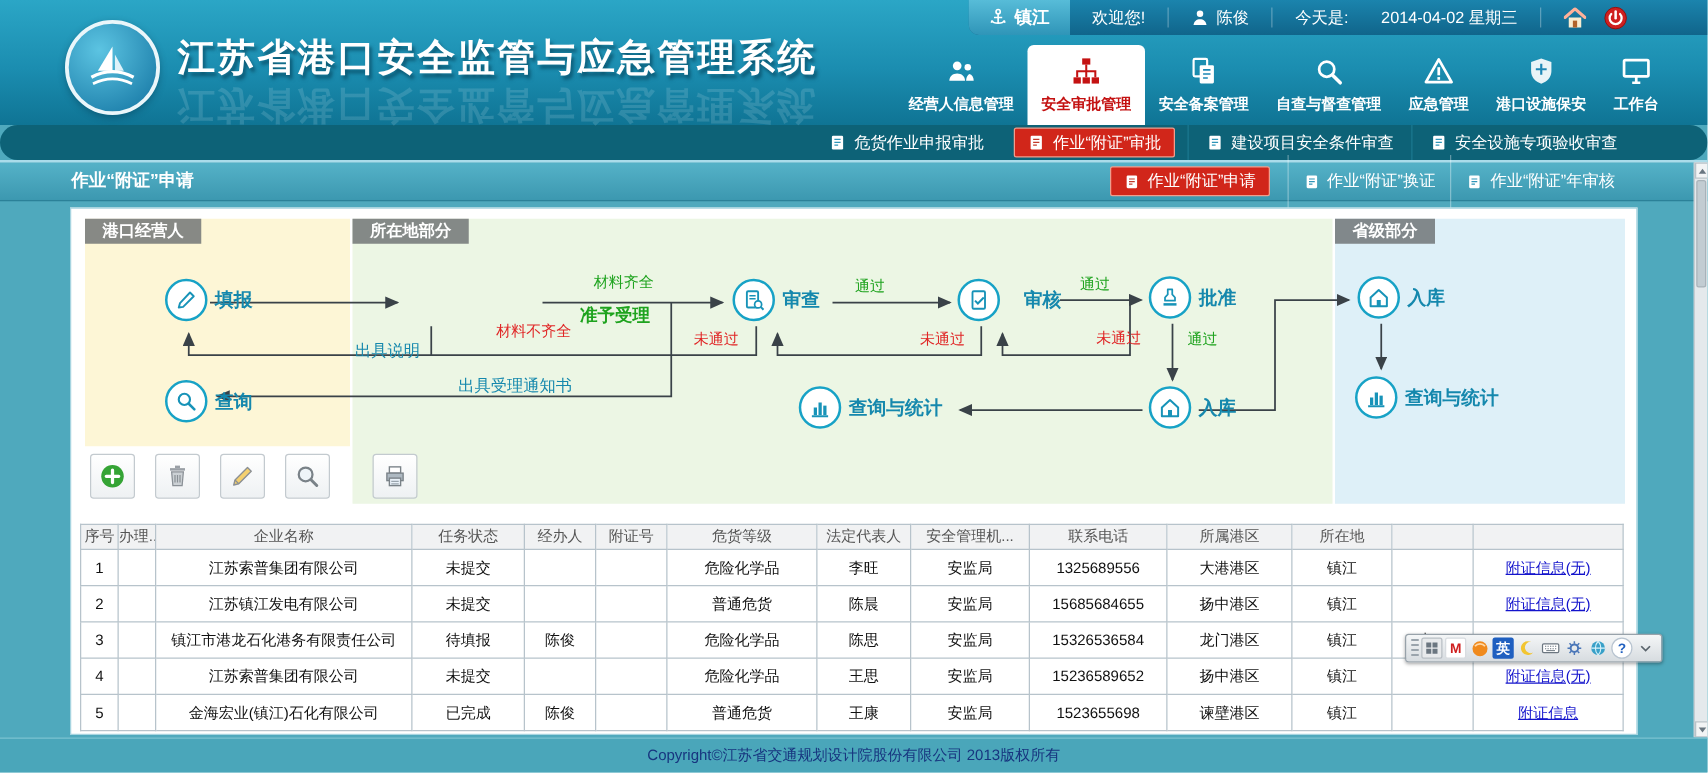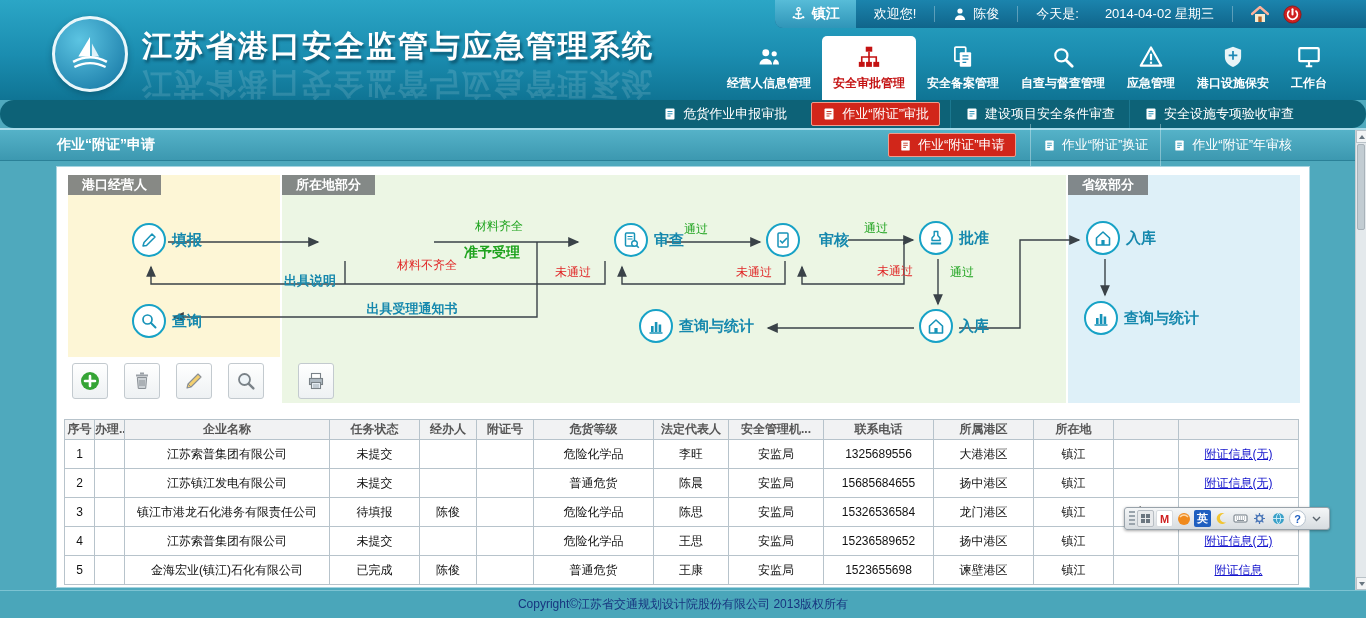--- a/index.html
+++ b/index.html
@@ -63,30 +63,30 @@
   .wires { position:absolute; left:0; top:0; }
 
   .node { position:absolute; display:flex; align-items:center; gap:6px; }
   .circ { width:34px; height:34px; background:#fff; border:2px solid #17a2c6; border-radius:50%;
           display:flex; align-items:center; justify-content:center; color:#1793b8; flex:0 0 auto; }
   .nlabel { font-size:15px; font-weight:bold; color:#1588ad; white-space:nowrap; }
 
   .elabel { position:absolute; transform:translate(-50%,-50%); font-size:12px; white-space:nowrap; }
   .lgreen { color:#1ea31e; }
   .lred { color:#e02626; }
-  .lteal { color:#1588ad; font-weight:bold; font-size:13px; }
+  .lteal { color:#1588ad; font-weight:normal; font-size:13px; }
   .laccept { color:#1ea31e; font-weight:bold; font-size:14px; }
 
   .tools { position:absolute; left:10px; top:192px; display:flex; gap:16px; }
   .tbtn { width:36px; height:36px; background:linear-gradient(180deg,#ffffff,#eef1f3); border:1px solid #c3cacf;
           border-radius:3px; display:flex; align-items:center; justify-content:center; cursor:pointer; }
   .tbtn.sep { margin-left:18px; }
 
   table.records { margin:12px 0 0 2px; width:1234px; border-collapse:collapse; table-layout:fixed; font-size:12px; }
-  .records th { border:1px solid #b7c3cb; background:#f1f2f3; color:#555; font-weight:bold; height:20px;
+  .records th { border:1px solid #b7c3cb; background:#f1f2f3; color:#555; font-weight:normal; height:20px;
                 overflow:hidden; white-space:nowrap; }
   .records td { border:1px solid #b7c3cb; height:29px; text-align:center; color:#111; overflow:hidden; white-space:nowrap; }
   .records a { color:#1414cc; text-decoration:underline;text-align:center; }
 
   .footer { position:absolute; left:0; bottom:0; width:1366px; height:28px; background:#4aa6ba;
             border-top:1px solid #7cc3d2; text-align:center; line-height:27px; font-size:12px; color:#17357f; }
 
   
   .scrollbar { position:absolute; right:0; top:130px; width:11px; height:460px; background:#e4e9ec; border-left:1px solid #c6cdd2; }
   .sb-btn { position:absolute; left:0; width:11px; height:13px; background:#f2f4f5; border:1px solid #b9c2c8;
@@ -321,21 +321,21 @@
     </div>
     <div class="node" style="left:70px; top:133px;">
       <span class="circ">
         <svg width="20" height="20" viewBox="0 0 20 20">
             <circle cx="8.5" cy="8.5" r="4.5" fill="none" stroke="currentColor" stroke-width="1.7"></circle>
             <path d="M12 12 l4.5 4.5" stroke="currentColor" stroke-width="2" stroke-linecap="round"></path>
           </svg>
       </span>
       <span class="nlabel">查询</span>
     </div>
-    <div class="node" style="left:552px; top:52px;">
+    <div class="node" style="left:524px; top:52px;">
       <span class="circ">
         <svg width="20" height="20" viewBox="0 0 20 20">
             <rect x="4.5" y="3" width="9" height="13" rx="1" fill="none" stroke="currentColor" stroke-width="1.5"></rect>
             <path d="M6.5 6.5 h5 M6.5 9 h5" stroke="currentColor" stroke-width="1.2"></path>
             <circle cx="13.5" cy="13.5" r="2.8" fill="#fff" stroke="currentColor" stroke-width="1.4"></circle>
             <path d="M15.5 15.5 l2.3 2.3" stroke="currentColor" stroke-width="1.6"></path>
           </svg>
       </span>
       <span class="nlabel">审查</span>
     </div>

